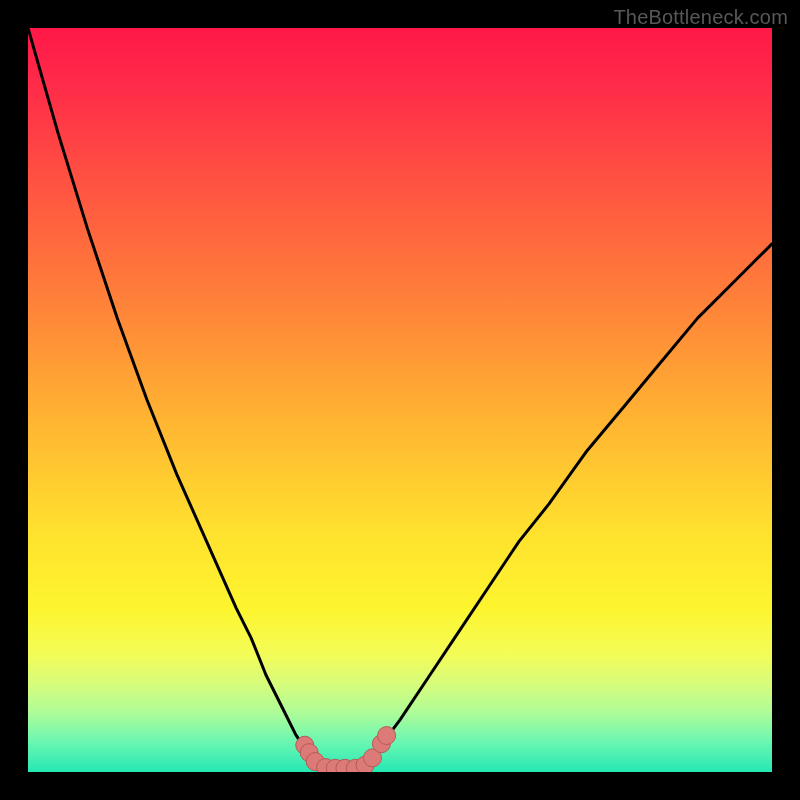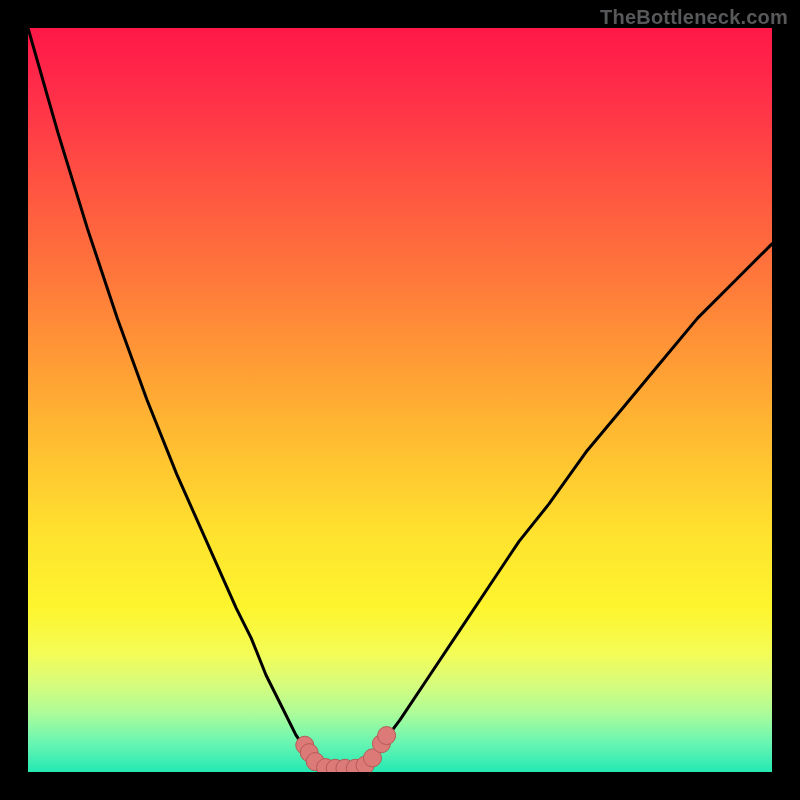--- a/index.html
+++ b/index.html
@@ -36,21 +36,21 @@
       #6af6b2 96%,
       #25e8b3 100%
     );
   }
   .watermark {
     position: absolute;
     top: 6px;
     right: 12px;
     font-family: Arial, Helvetica, sans-serif;
     font-size: 20px;
-    font-weight: 700;
+    font-weight: 400;
     color: #57585a;
     letter-spacing: 0.2px;
   }
   svg.curves {
     position: absolute;
     left: 0;
     top: 0;
     width: 744px;
     height: 744px;
   }

